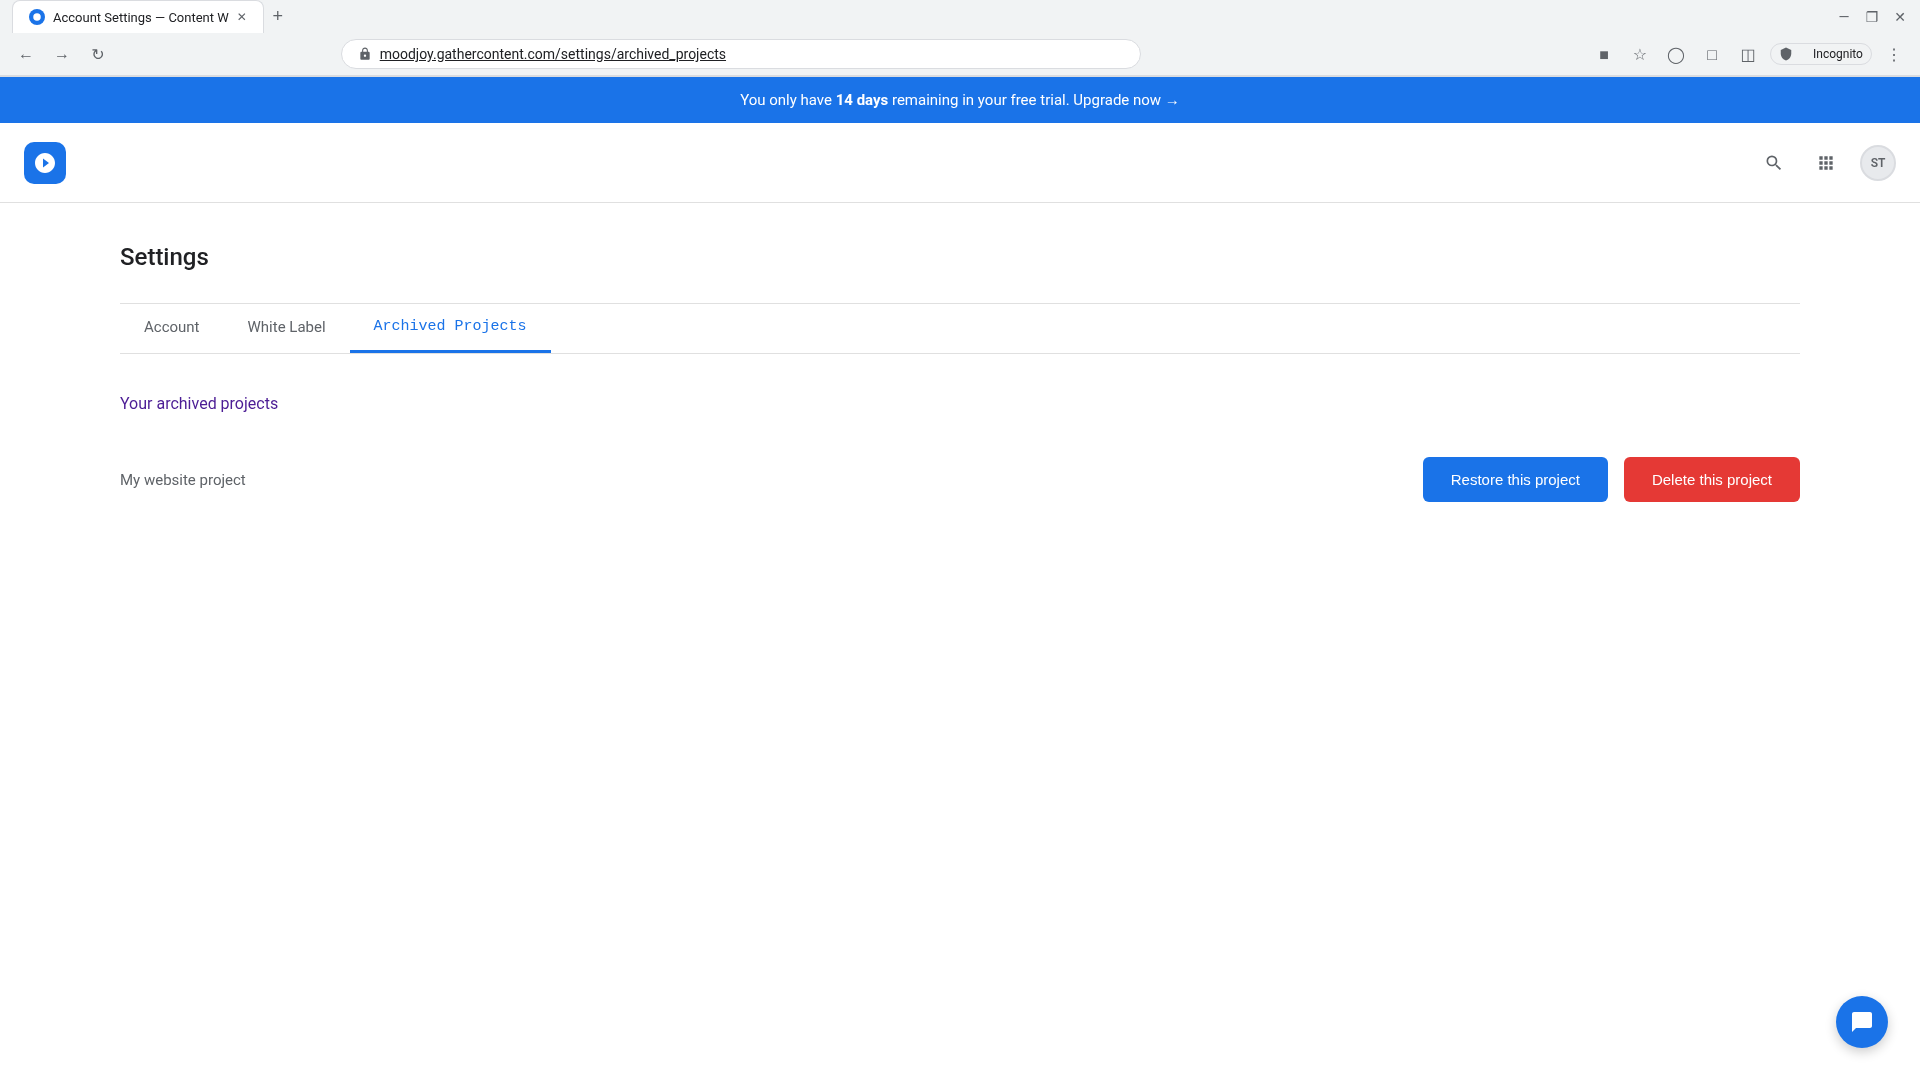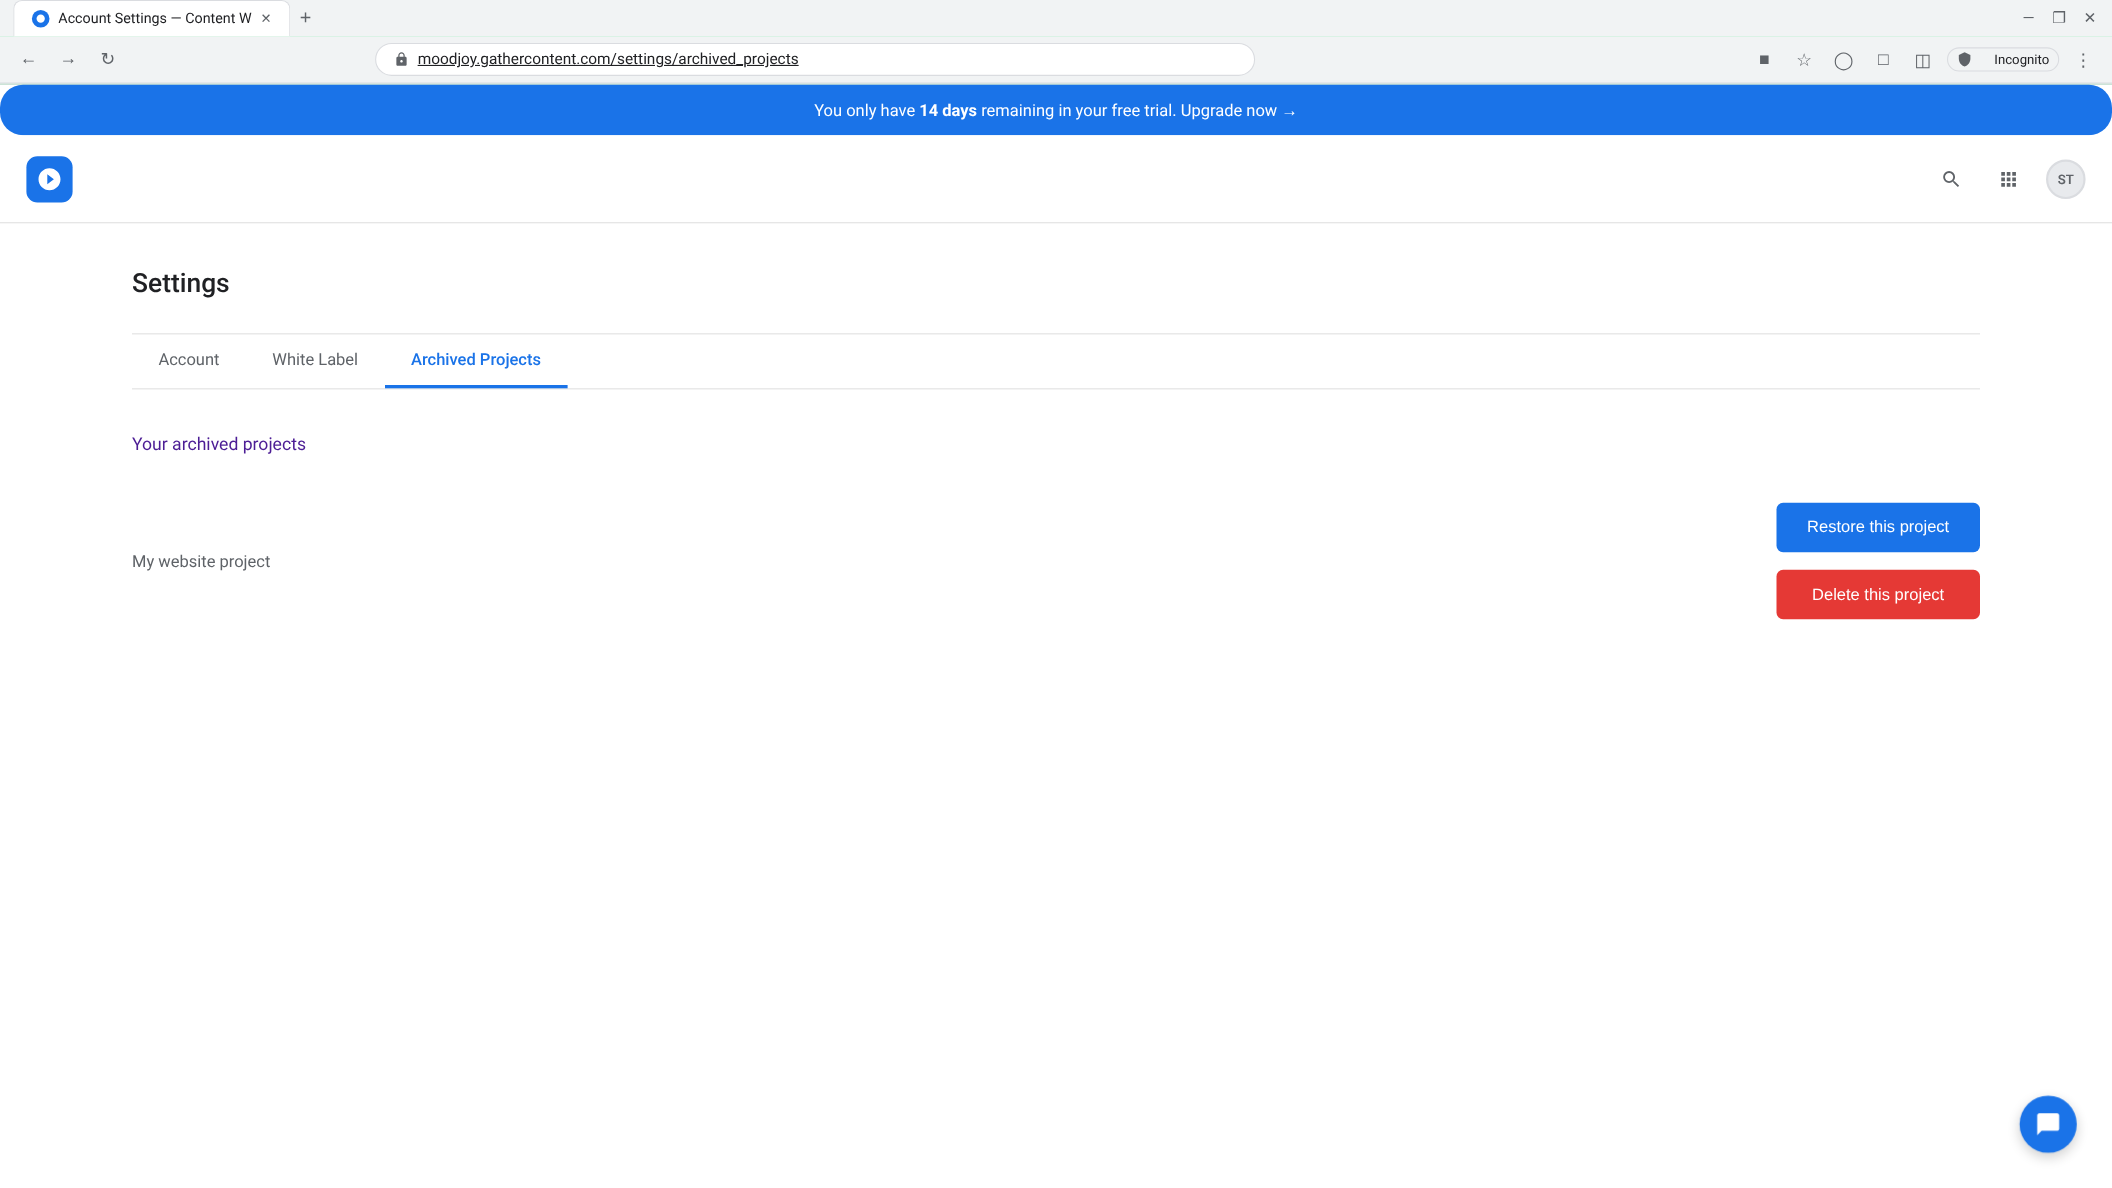--- a/index.html
+++ b/index.html
@@ -19,46 +19,46 @@
     
     .browser-address-bar { display: flex; align-items: center; background: #f1f3f4; padding: 6px 12px; gap: 8px; border-bottom: 1px solid #dadce0; }
     .nav-btn { background: none; border: none; width: 28px; height: 28px; border-radius: 50%; cursor: pointer; color: #5f6368; display: flex; align-items: center; justify-content: center; font-size: 16px; }
     .address-input-wrap { flex: 1; display: flex; align-items: center; background: #fff; border: 1px solid #dadce0; border-radius: 20px; padding: 6px 16px; gap: 8px; max-width: 800px; margin: 0 auto; }
     .address-text { font-size: 14px; color: #202124; flex: 1; text-decoration: underline; }
     .toolbar-icons { display: flex; align-items: center; gap: 8px; margin-left: auto; }
     .toolbar-icon { width: 28px; height: 28px; display: flex; align-items: center; justify-content: center; color: #5f6368; cursor: pointer; border-radius: 50%; font-size: 16px; }
     .incognito-badge { display: flex; align-items: center; gap: 20px; background: #f1f3f4; border: 1px solid #dadce0; border-radius: 12px; padding: 3px 8px; font-size: 12px; color: #202124; cursor: pointer; }
 
     
-    .trial-banner { background: #1a73e8; color: #fff; text-align: center; padding: 14px; font-size: 15px; border-radius: 21px; }
+    .trial-banner { background: #1a73e8; color: #fff; text-align: center; padding: 14px; font-size: 15px; }
     .trial-banner strong { font-weight: 700; }
 
     .app-header { display: flex; align-items: center; padding: 0 24px; height: 80px; border-bottom: 1px solid #e0e0e0; background: #fff; }
     .app-logo { width: 42px; height: 42px; background: #1a73e8; border-radius: 10px; display: flex; align-items: center; justify-content: center; cursor: pointer; }
     .app-logo svg { width: 24px; height: 24px; fill: #fff; }
     .header-right { margin-left: auto; display: flex; align-items: center; gap: 16px; }
     .header-icon { width: 36px; height: 36px; display: flex; align-items: center; justify-content: center; color: #5f6368; cursor: pointer; border-radius: 50%; font-size: 18px; }
     .user-avatar { width: 36px; height: 36px; border-radius: 50%; background: #e8eaed; border: 2px solid #dadce0; display: flex; align-items: center; justify-content: center; font-size: 12px; font-weight: 600; color: #5f6368; cursor: pointer; }
 
     
     .main-content { padding: 40px 120px; }
     .page-title { font-size: 24px; font-weight: 500; color: #202124; margin-bottom: 32px; }
     .divider { border: none; border-top: 1px solid #e0e0e0; margin-bottom: 0; }
 
     
     .tabs { display: flex; gap: 0; border-bottom: 1px solid #e0e0e0; margin-bottom: 40px; }
     .tab { padding: 14px 24px; font-size: 15px; color: #5f6368; cursor: pointer; border-bottom: 3px solid transparent; text-decoration: none; transition: color 0.2s; }
-    .tab.active { color: #1a73e8; border-bottom: 3px solid #1a73e8; font-weight: 500; }
+    .tab.active { color: #1a73e8; border-bottom: 3px solid #1a73e8; font-weight: 500; font-family: Liberation Mono, monospace; }
 
     
     .section-title { font-size: 16px; color: #4c1d95; margin-bottom: 24px; font-weight: 400; }
 
     .project-row { display: flex; align-items: center; padding: 20px 0; }
     .project-name { font-size: 15px; color: #5f6368; flex: 1; }
-    .action-buttons { display: flex; gap: 16px; flex-direction: column; }
+    .action-buttons { display: flex; gap: 16px; }
     .btn-restore { background: #1a73e8; color: #fff; border: none; border-radius: 6px; padding: 14px 28px; font-size: 15px; font-weight: 500; cursor: pointer; transition: background 0.2s; }
     .btn-delete { background: #e53935; color: #fff; border: none; border-radius: 6px; padding: 14px 28px; font-size: 15px; font-weight: 500; cursor: pointer; transition: background 0.2s; }
 
     
     .chat-btn { position: fixed; bottom: 32px; right: 32px; width: 52px; height: 52px; background: #1a73e8; border-radius: 50%; display: flex; align-items: center; justify-content: center; cursor: pointer; box-shadow: 0 4px 12px rgba(0,0,0,0.2); }
     .chat-btn svg { width: 24px; height: 24px; fill: #fff; }
   </style>
 </head>
 <body>
 

